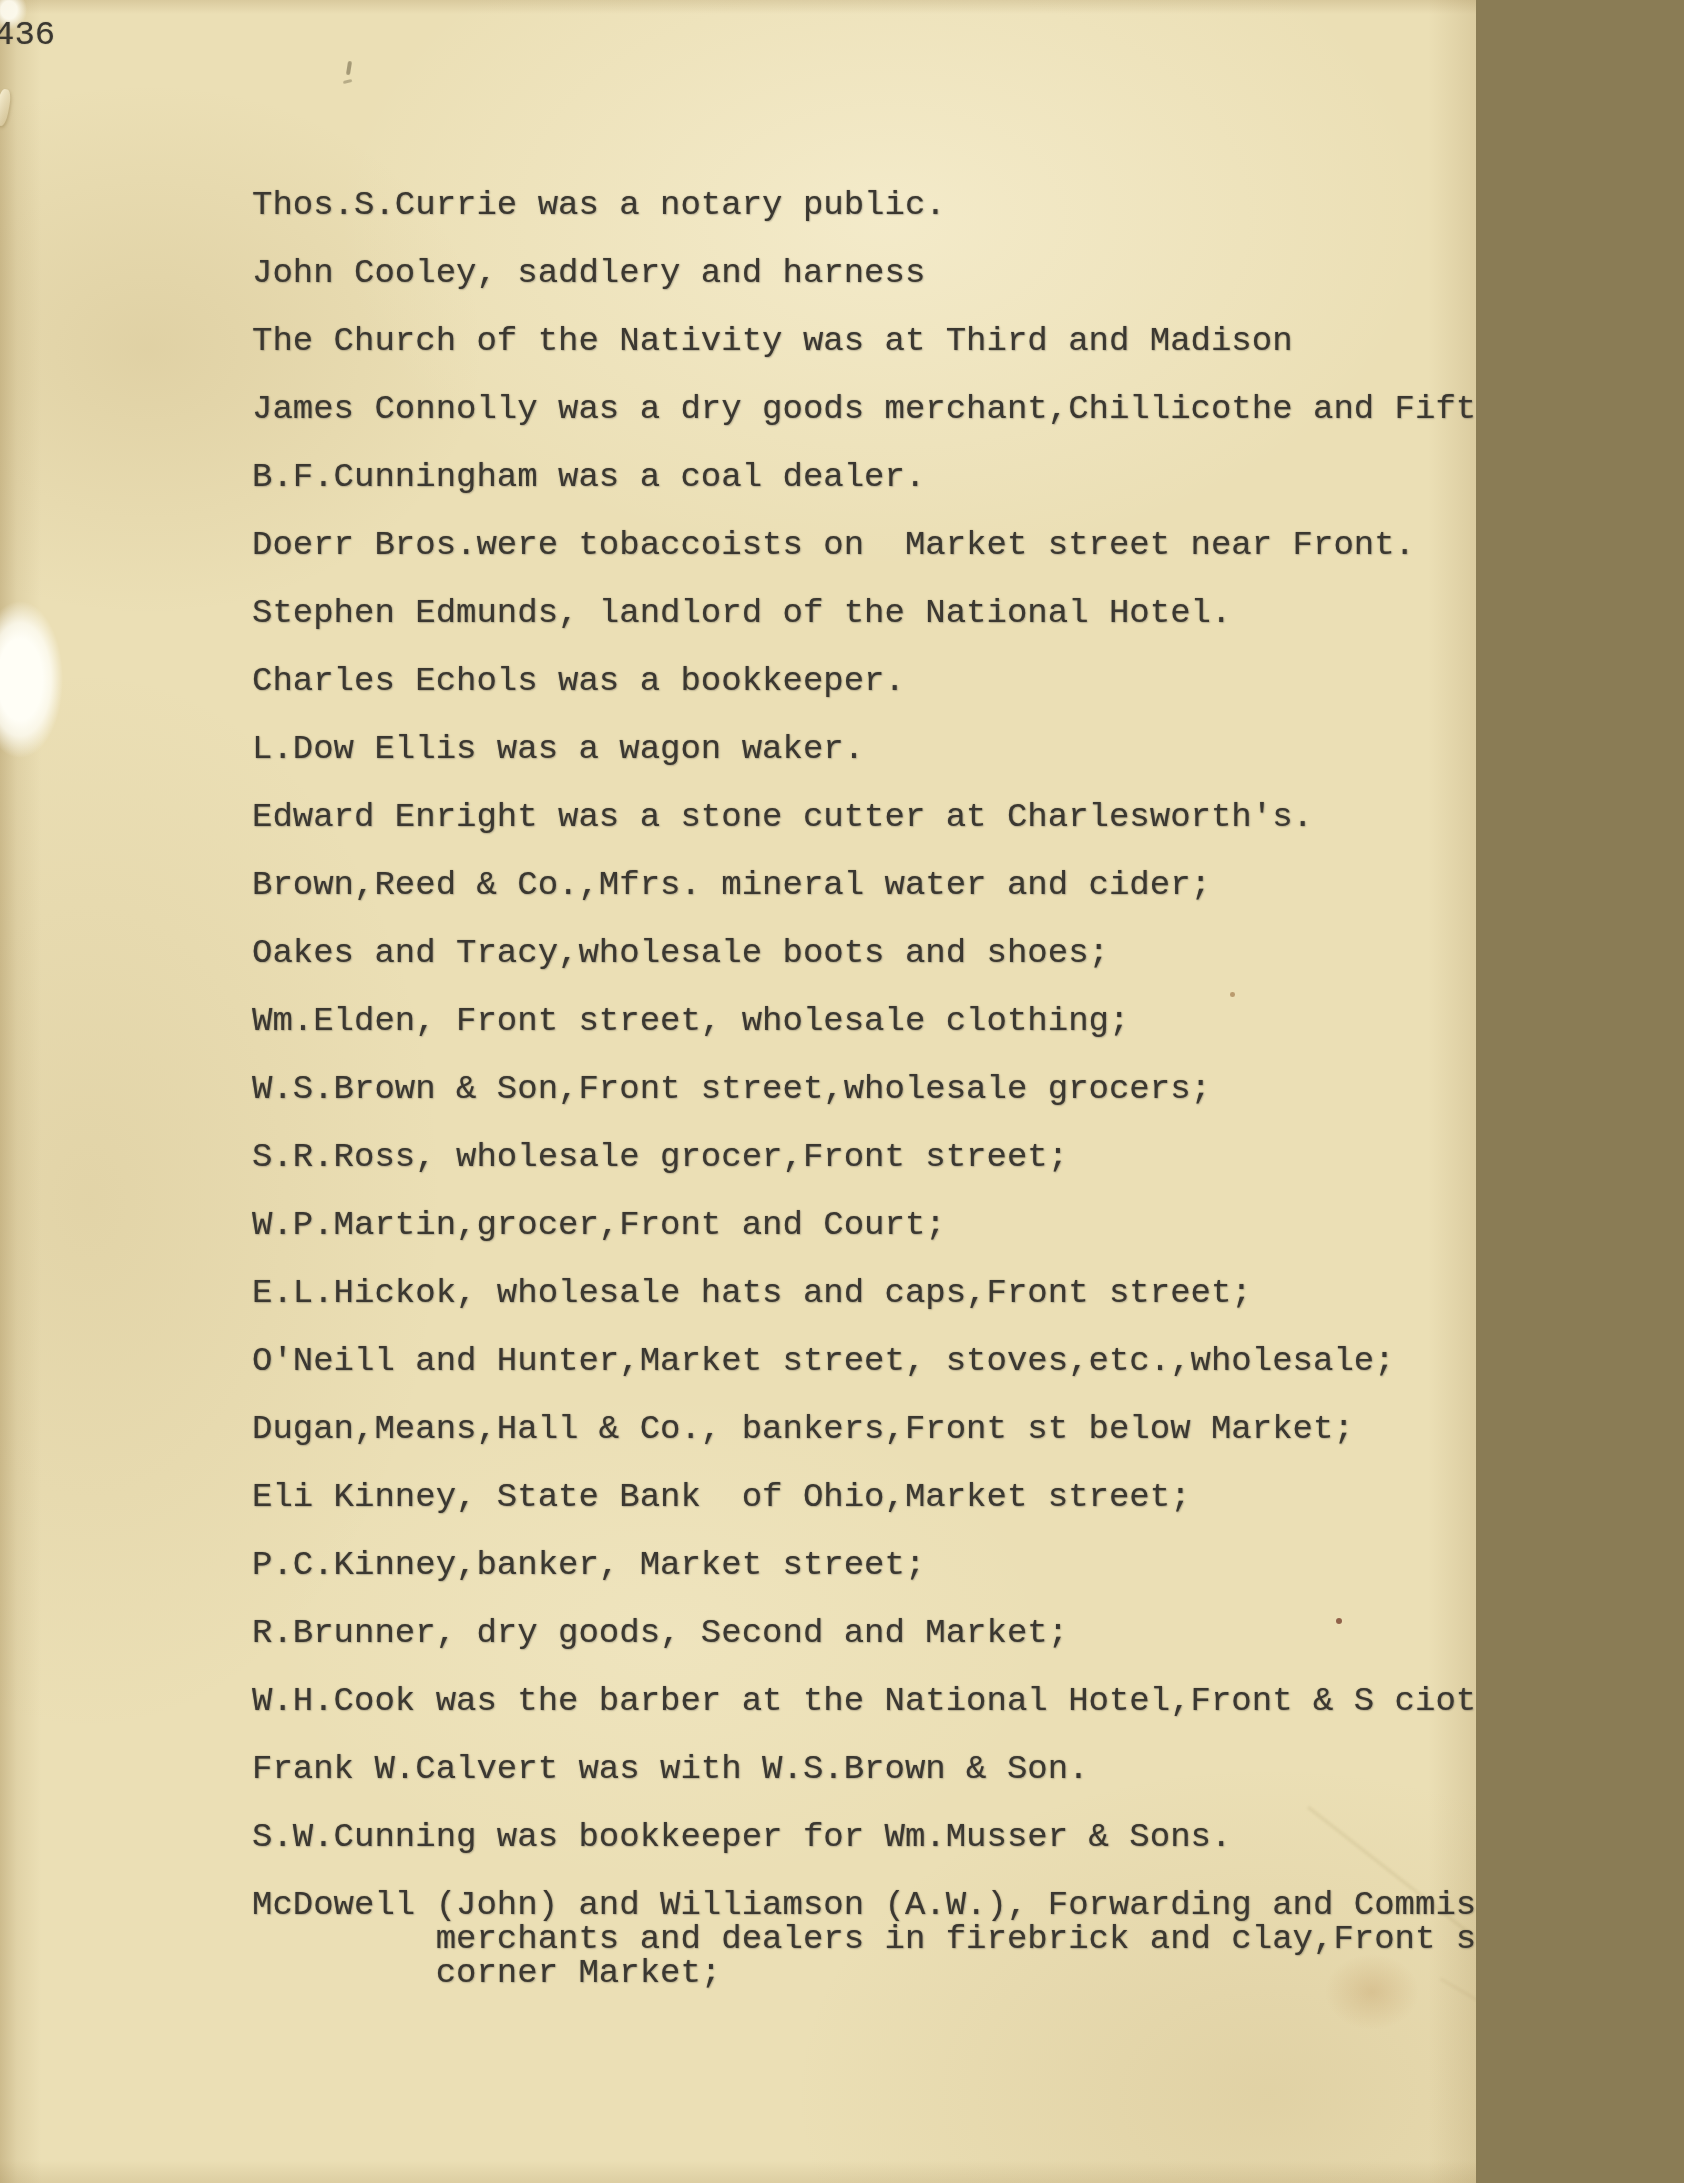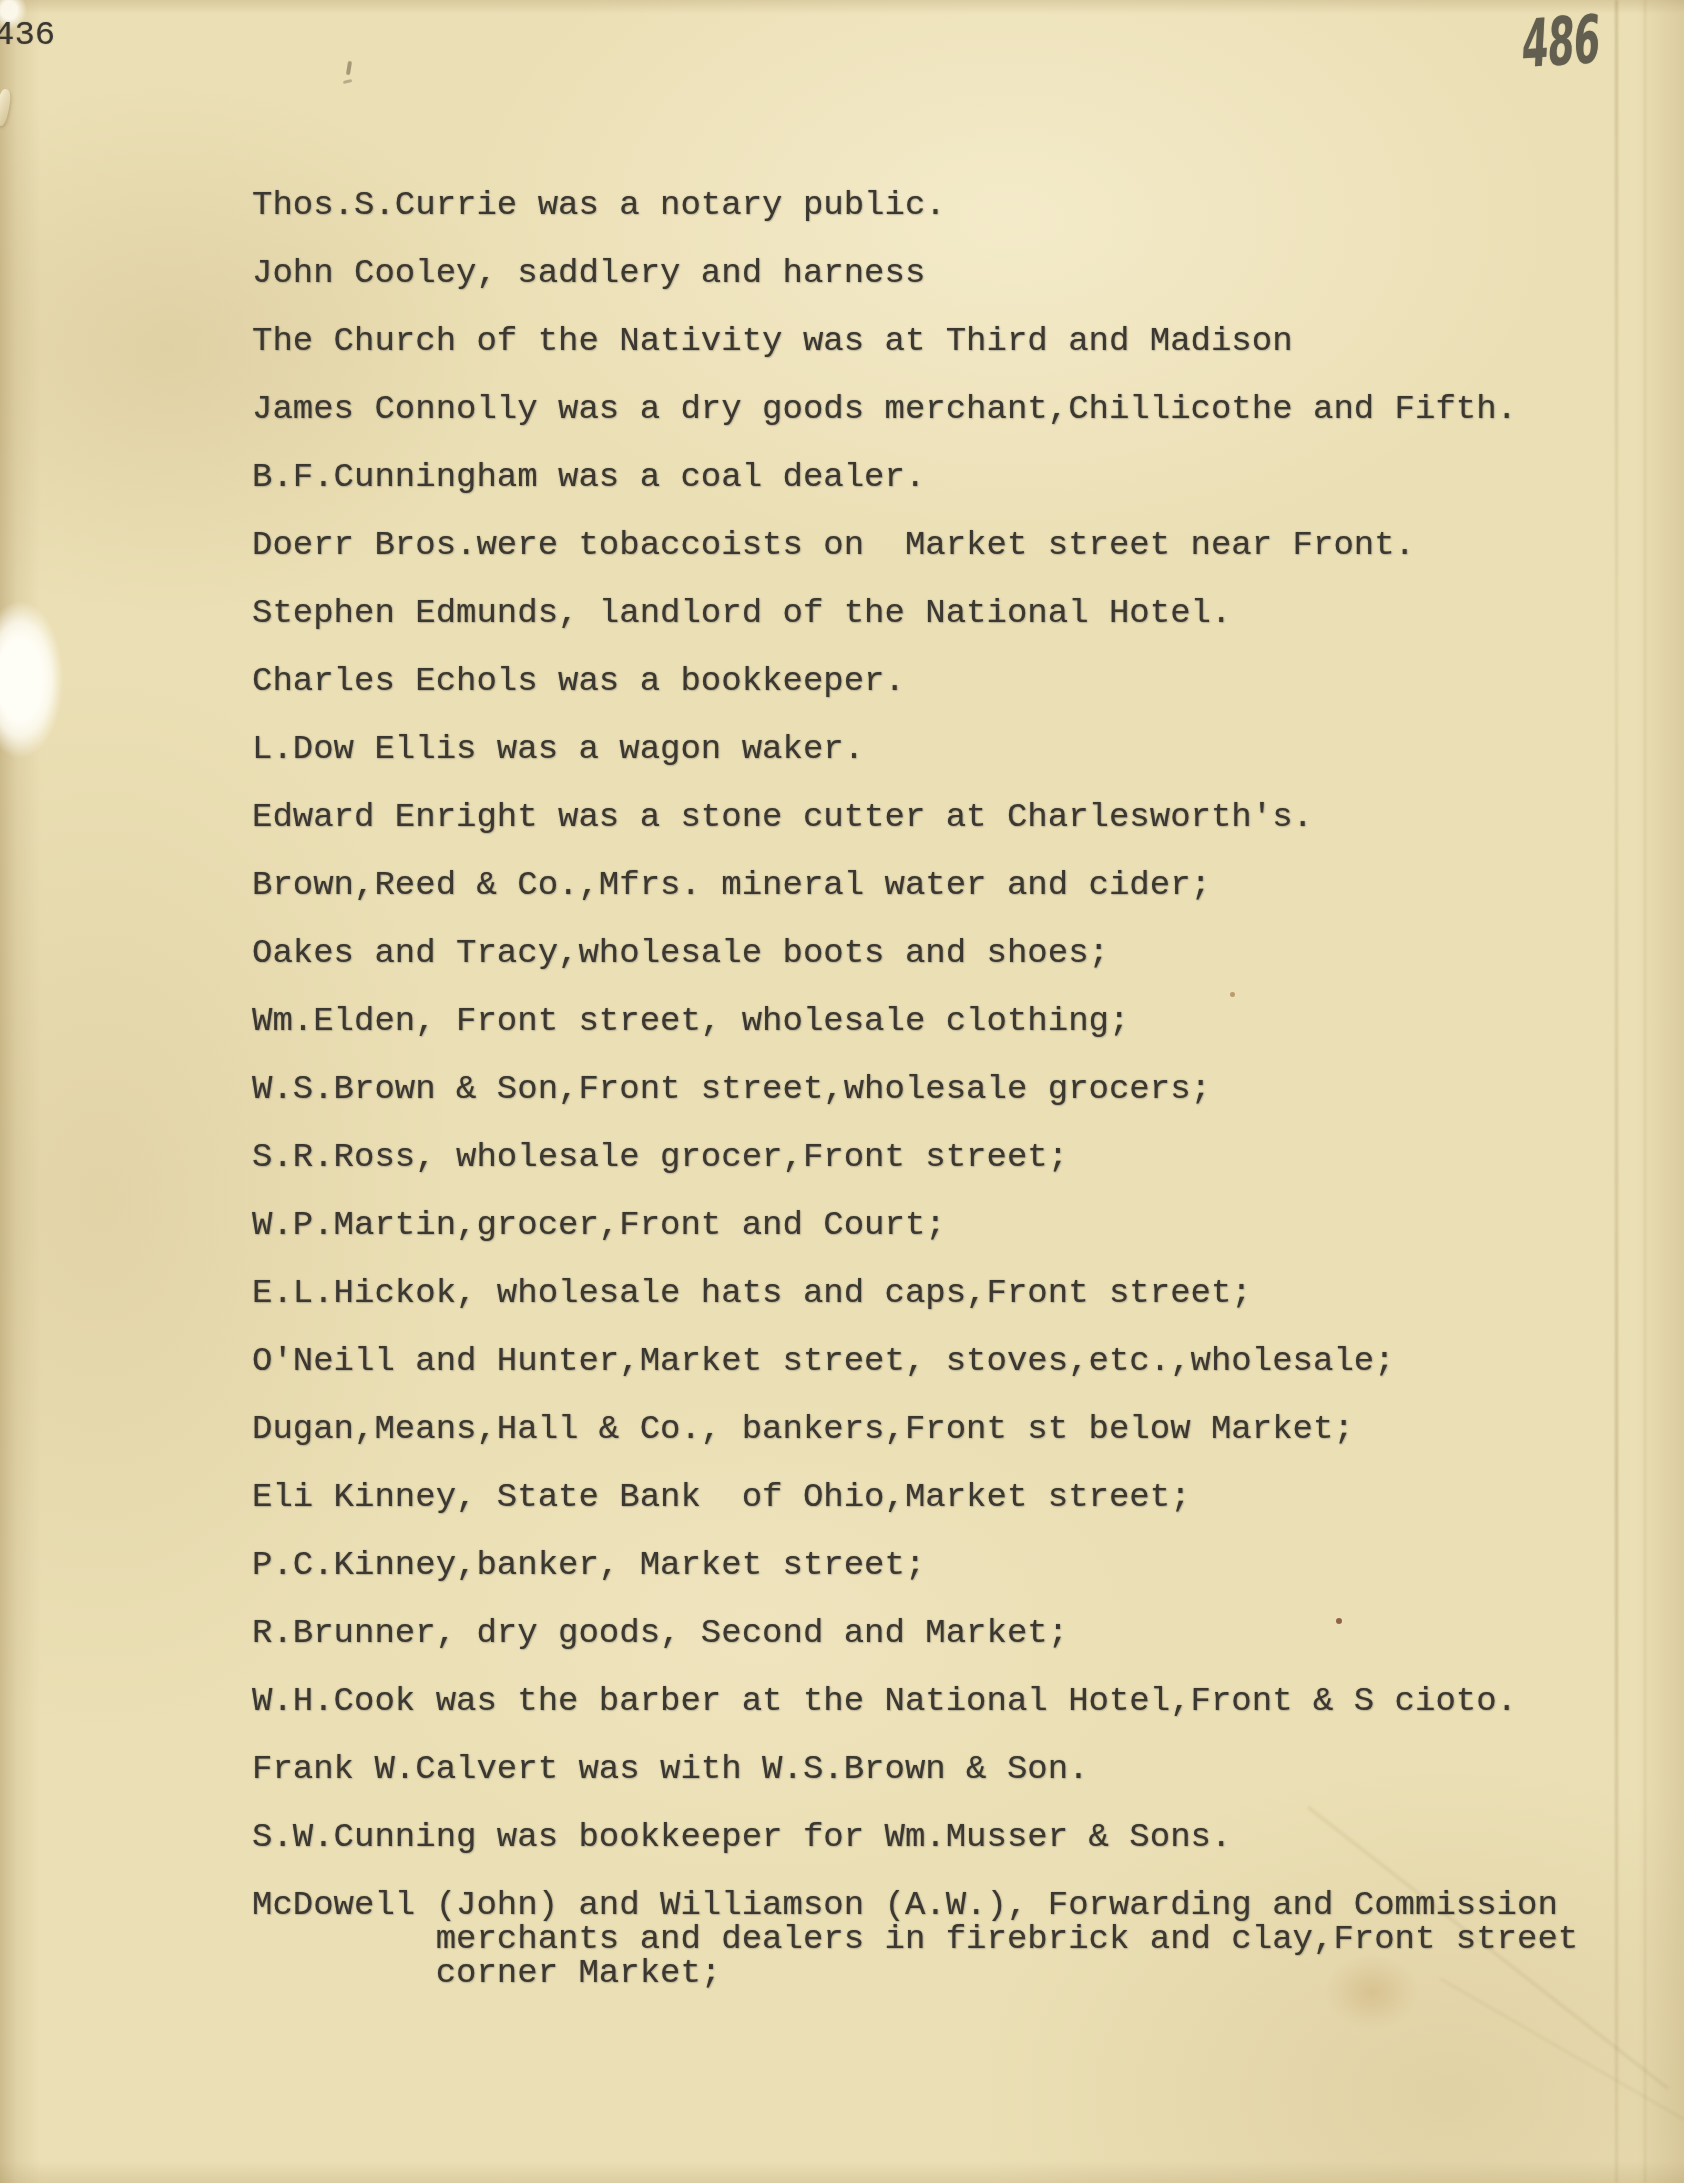--- a/index.html
+++ b/index.html
@@ -1,18 +1,18 @@
 <!DOCTYPE html>
 <html style="--paper: #ebdfb5; --ink: #3b3831; --pencil: #504d43;font-size:8px"><head>
 <meta charset="utf-8">
 <style>
   html,body{margin:0;padding:0;background:#8a7c55;}
   .page{
     position:relative;
-    width:1684px;height:2183px;
+    width:1476px;height:2183px;
     overflow:hidden;
     background:
       linear-gradient(90deg, rgba(146,118,64,.34), rgba(146,118,64,.12) 17px, rgba(146,118,64,0) 41px),
       linear-gradient(270deg, rgba(146,118,64,.18), rgba(146,118,64,0) 48px),
       linear-gradient(180deg, rgba(146,118,64,.20), rgba(146,118,64,0) 14px),
       linear-gradient(0deg, rgba(146,118,64,.16), rgba(146,118,64,0) 23px),
       radial-gradient(761px 482px at 60% 10%, rgba(252,246,222,.50), rgba(252,246,222,0) 72%),
       radial-gradient(482px 380px at 10% 16%, rgba(160,130,70,.15), rgba(160,130,70,0) 70%),
       radial-gradient(507px 761px at 6% 55%, rgba(160,130,70,.12), rgba(160,130,70,0) 70%),
       radial-gradient(659px 457px at 86% 96%, rgba(170,140,80,.16), rgba(170,140,80,0) 72%),

